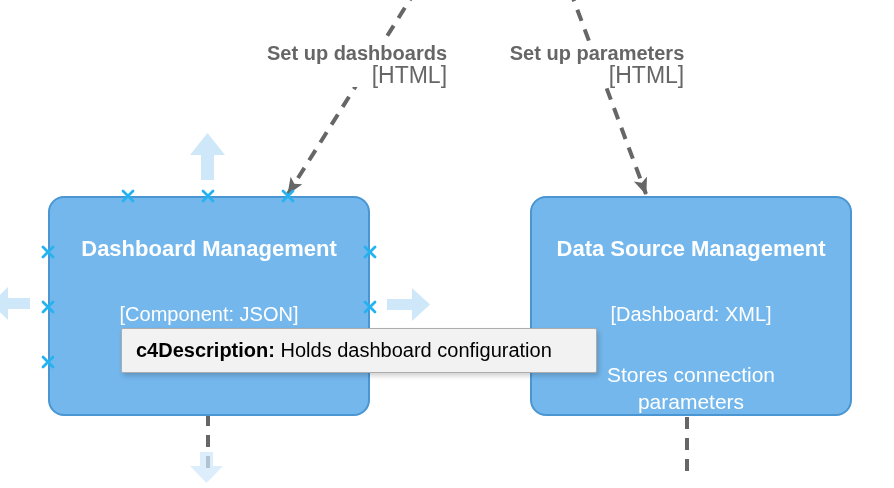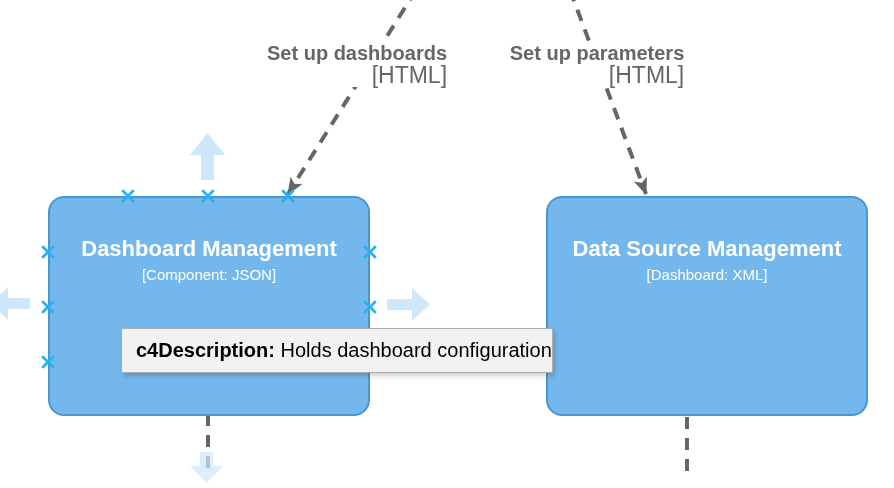--- a/index.html
+++ b/index.html
@@ -29,23 +29,23 @@
     box-sizing: border-box;
     background: #74b7ec;
     border: 2px solid #4a96d2;
     border-radius: 16px;
     color: #ffffff;
     text-align: center;
     padding-top: 38px;
     z-index: 2;
   }
   .node1 { left: 48px;  top: 196px; }
-  .node2 { left: 546px; top: 196px; }
+  .node2 { left: 530px; top: 196px; }
   .node-name { font-size: 22px; line-height: 26px; font-weight: bold; }
-  .node-tech { font-size: 15px; line-height: 25px; }
+  .node-tech { font-size: 20px; line-height: 25px; margin-top: 40px; }
   .node-desc { font-size: 21px; line-height: 27px; max-width: 232px; margin: 34px auto 0; }
 
   
   .edge-label {
     position: absolute;
     top: 41px;
     transform: translateX(-50%);
     text-align: right;
     background: #ffffff;
     padding: 1px 6px;
@@ -58,21 +58,21 @@
   .label1 { left: 357px; }
   .label2 { left: 597px; }
 
   svg.overlay  { z-index: 4; }
 
   
   .tooltip {
     position: absolute;
     left: 121px;
     top: 328px;
-    width: 432px;
+    width: 476px;
     box-sizing: border-box;
     background: #f2f2f2;
     border: 1px solid #adadad;
     border-radius: 2px;
     box-shadow: 2px 3px 5px rgba(0,0,0,0.18);
     padding: 8px 14px;
     font-size: 20px;
     line-height: 27px;
     color: #000000;
     z-index: 5;
@@ -100,20 +100,21 @@
   </svg>
 
   <div class="node node1">
     <div class="node-name">Dashboard Management</div>
     <div class="node-tech">[Component: JSON]</div>
   </div>
 
   <div class="node node2">
     <div class="node-name">Data Source Management</div>
     <div class="node-tech">[Dashboard: XML]</div>
+    <div class="node-desc">Stores connection parameters</div>
   </div>
 
   <div class="edge-label label1">
     <div class="lbl">Set up dashboards</div>
     <div class="tech">[HTML]</div>
   </div>
   <div class="edge-label label2">
     <div class="lbl">Set up parameters</div>
     <div class="tech">[HTML]</div>
   </div>

